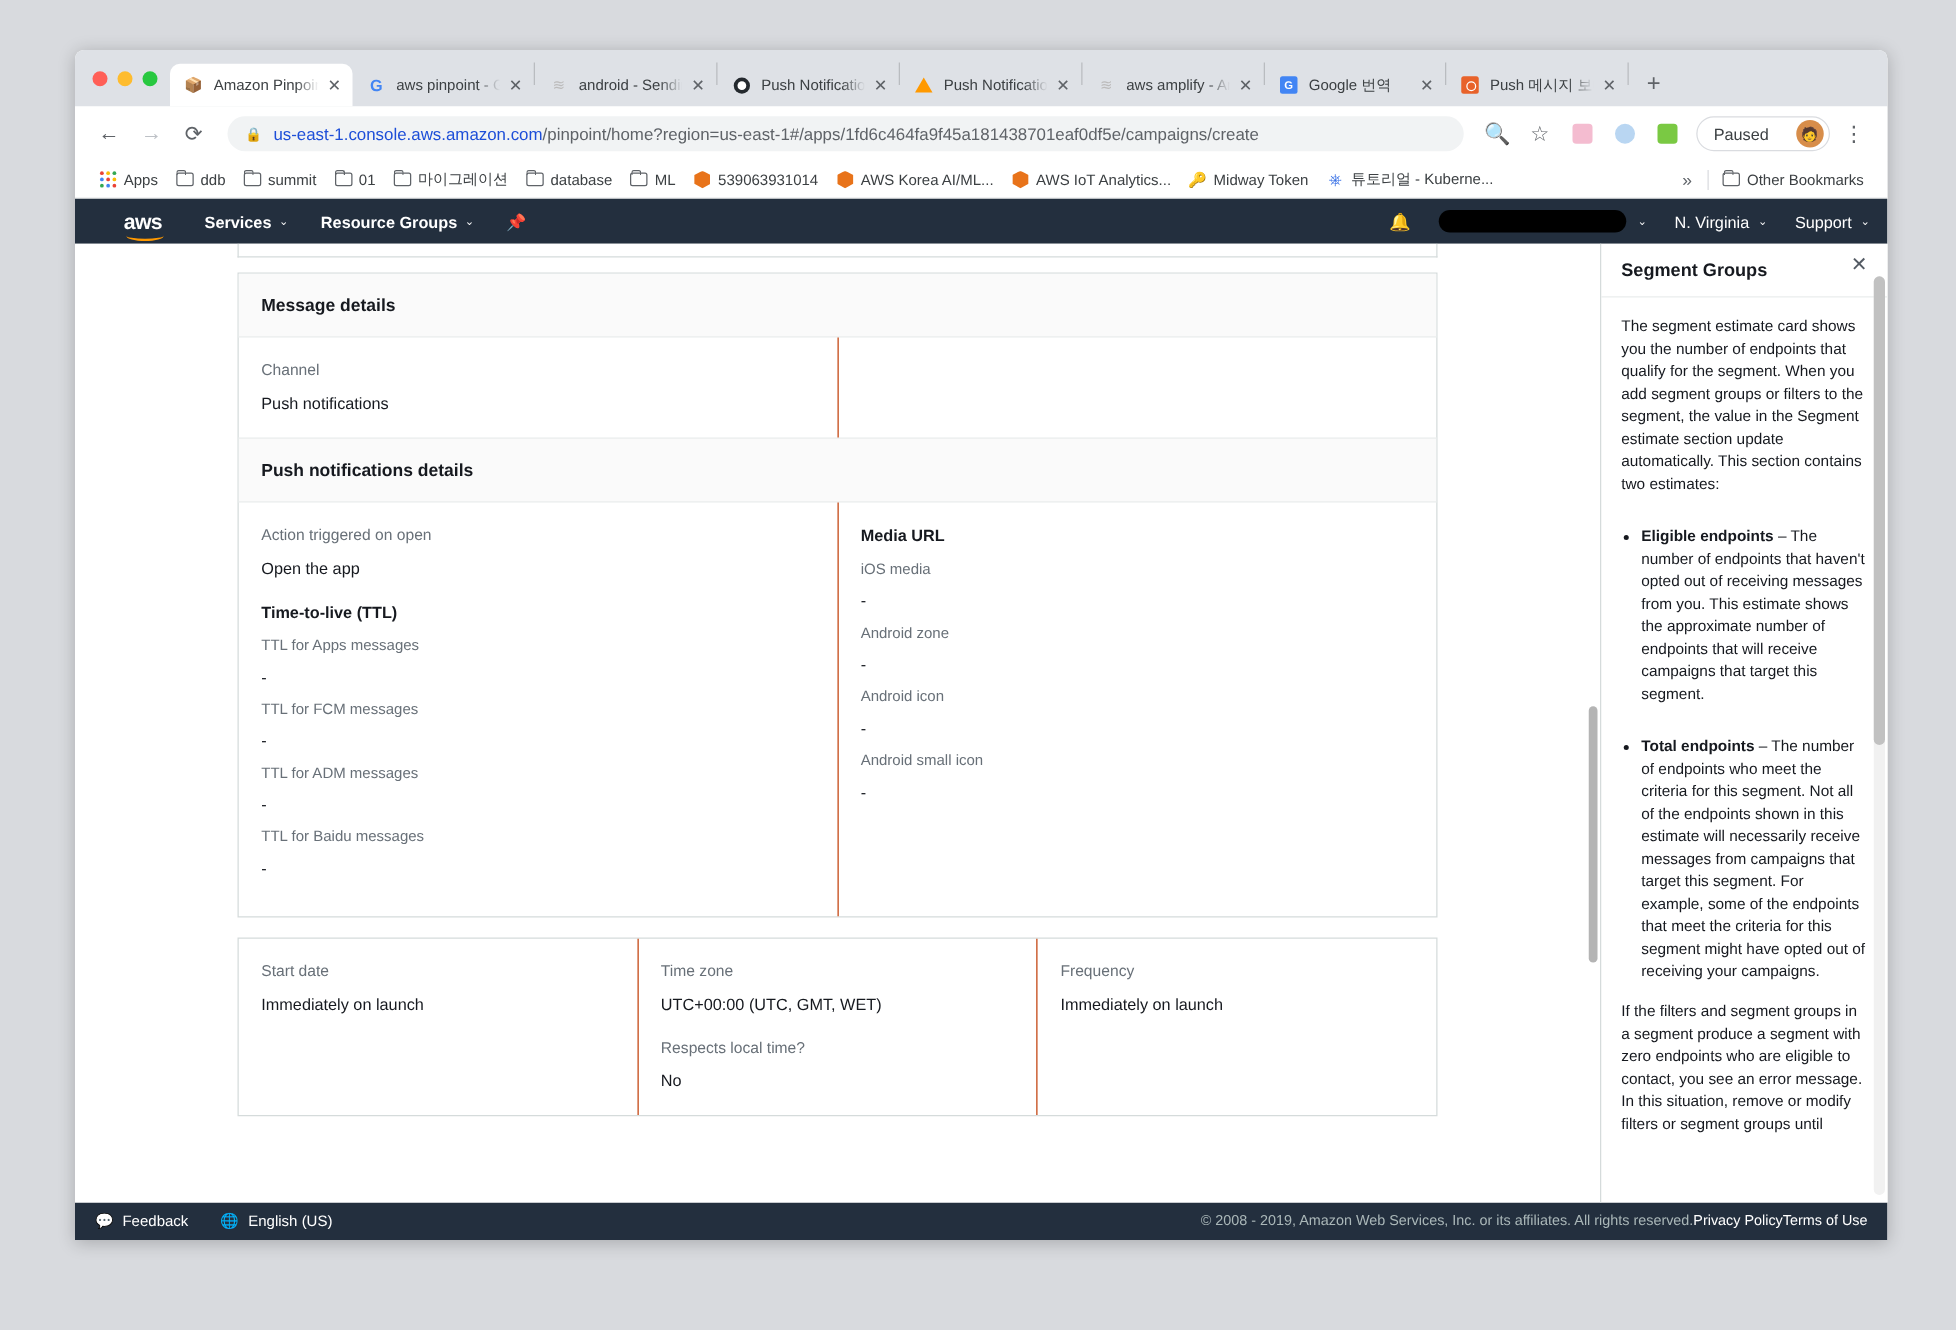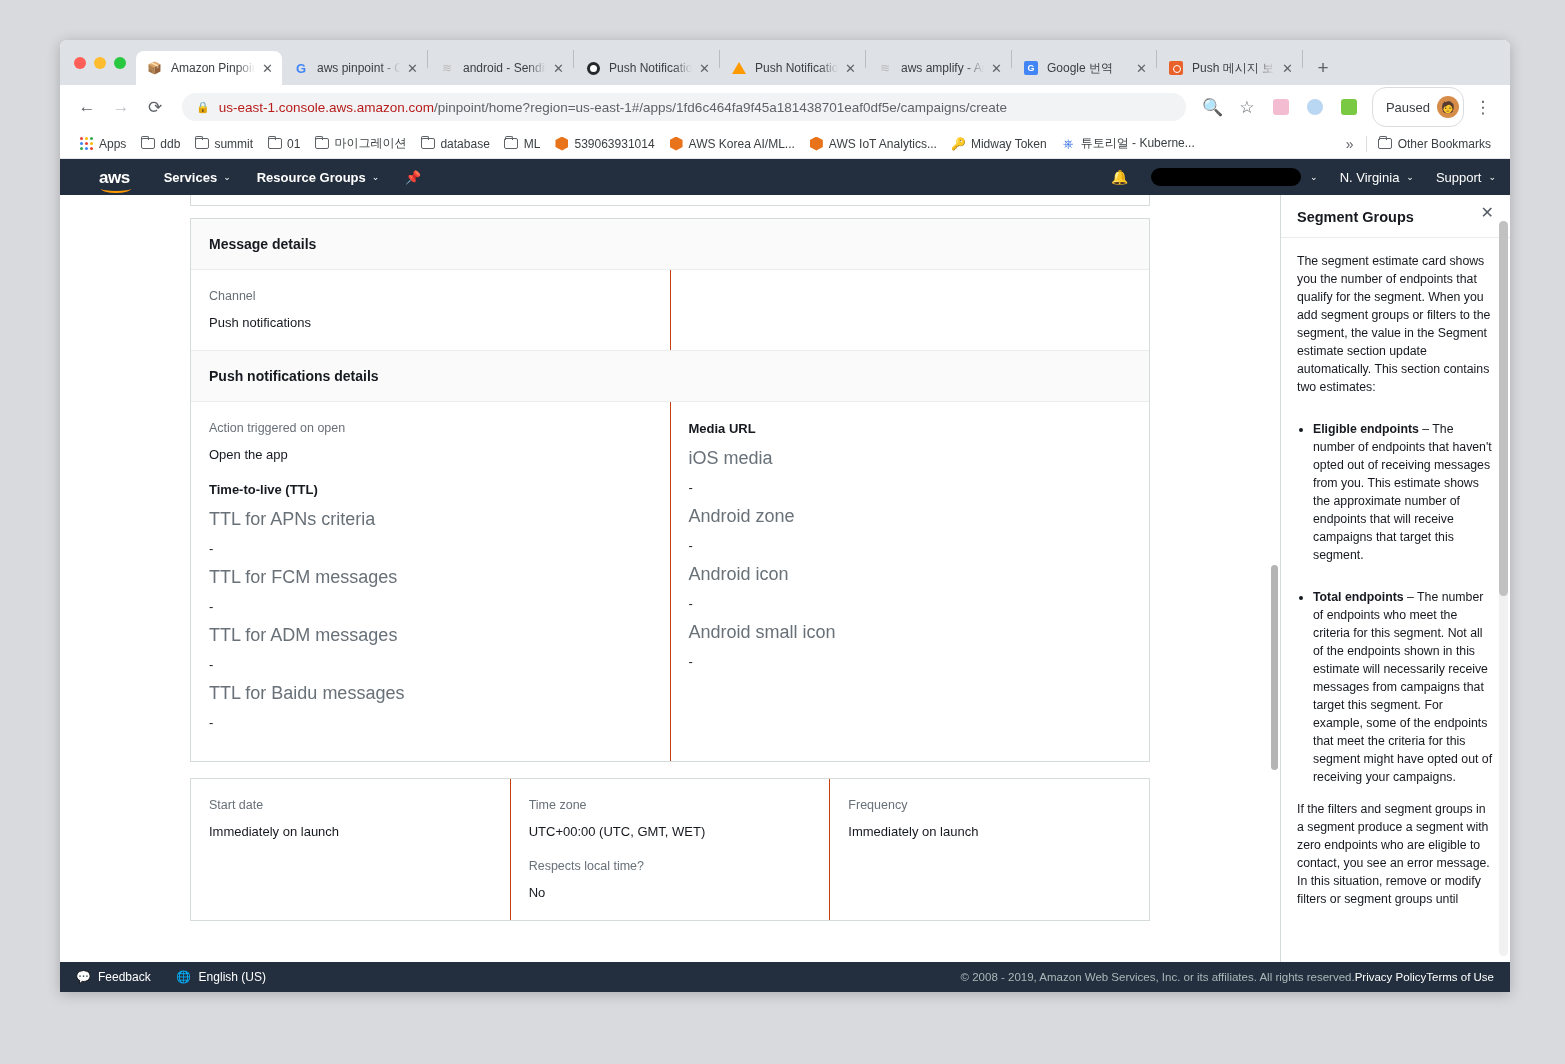--- a/index.html
+++ b/index.html
@@ -111,25 +111,25 @@
     border-radius: 14px;
     display: flex;
     align-items: center;
     padding: 0 14px;
     margin: 0 8px;
     font-size: 13.5px;
     overflow: hidden;
     white-space: nowrap;
   }
   #omnibox .lock { font-size: 11px; margin-right: 9px; color: #3c4043; }
-  .url-strong { color: #b91c1c; }
+  .url-strong { color: #1d4ed8; }
   .url-dim { color: #5f6368; }
   #paused-pill {
-    display: flex; align-items: center; gap: 7px;
-    height: 40px; padding: 0 4px 0 13px;
+    display: flex; align-items: center; gap: 22px;
+    height: 28px; padding: 0 4px 0 13px;
     border: 1px solid #dadce0; border-radius: 14px;
     font-size: 13px; color: #3c4043; margin-left: 4px; text-align: right;
   }
   .avatar-circle {
     width: 22px; height: 22px; border-radius: 50%;
     background: #d78d4a; display: flex; align-items: center; justify-content: center;
     font-size: 11px;
   }
 
   
@@ -200,21 +200,21 @@
     flex: 1 1 0;
     padding: 19px 18px 20px 18px;
     border-right: 1px solid #c2410c;
     min-height: 80px;
   }
   .col:last-child { border-right: none; }
   .field-label { font-size: 12.5px; color: #687078; margin-bottom: 12px; }
   .field-value { font-size: 13px; color: #16191f; margin-bottom: 20px; }
   .sub-head { font-size: 13px; font-weight: 700; color: #16191f; margin-bottom: 12px; }
   .pair { margin-bottom: 0; }
-  .pair .k { font-size: 18px; color: #687078; margin-bottom: 11px; }
+  .pair .k { font-size: 12px; color: #687078; margin-bottom: 11px; }
   .pair .v { font-size: 13px; color: #16191f; margin-bottom: 11px; }
 
   #panel-top-stub {
     width: 960px; margin: 0 auto; height: 11px;
     border-left: 1px solid #d5dbdb; border-right: 1px solid #d5dbdb;
     border-bottom: 1px solid #d5dbdb;
     background: #fff;
   }
 
   
@@ -510,21 +510,21 @@
 
             <div class="panel-body">
 
               <div class="col">
                 <div class="field-label">Action triggered on open</div>
                 <div class="field-value">Open the app</div>
 
                 <div class="sub-head">Time-to-live (TTL)</div>
 
                 <div class="pair">
-                  <div class="k">TTL for APNs criteria</div>
+                  <div class="k">TTL for Apps messages</div>
                   <div class="v">-</div>
                 </div>
                 <div class="pair">
                   <div class="k">TTL for FCM messages</div>
                   <div class="v">-</div>
                 </div>
                 <div class="pair">
                   <div class="k">TTL for ADM messages</div>
                   <div class="v">-</div>
                 </div>

